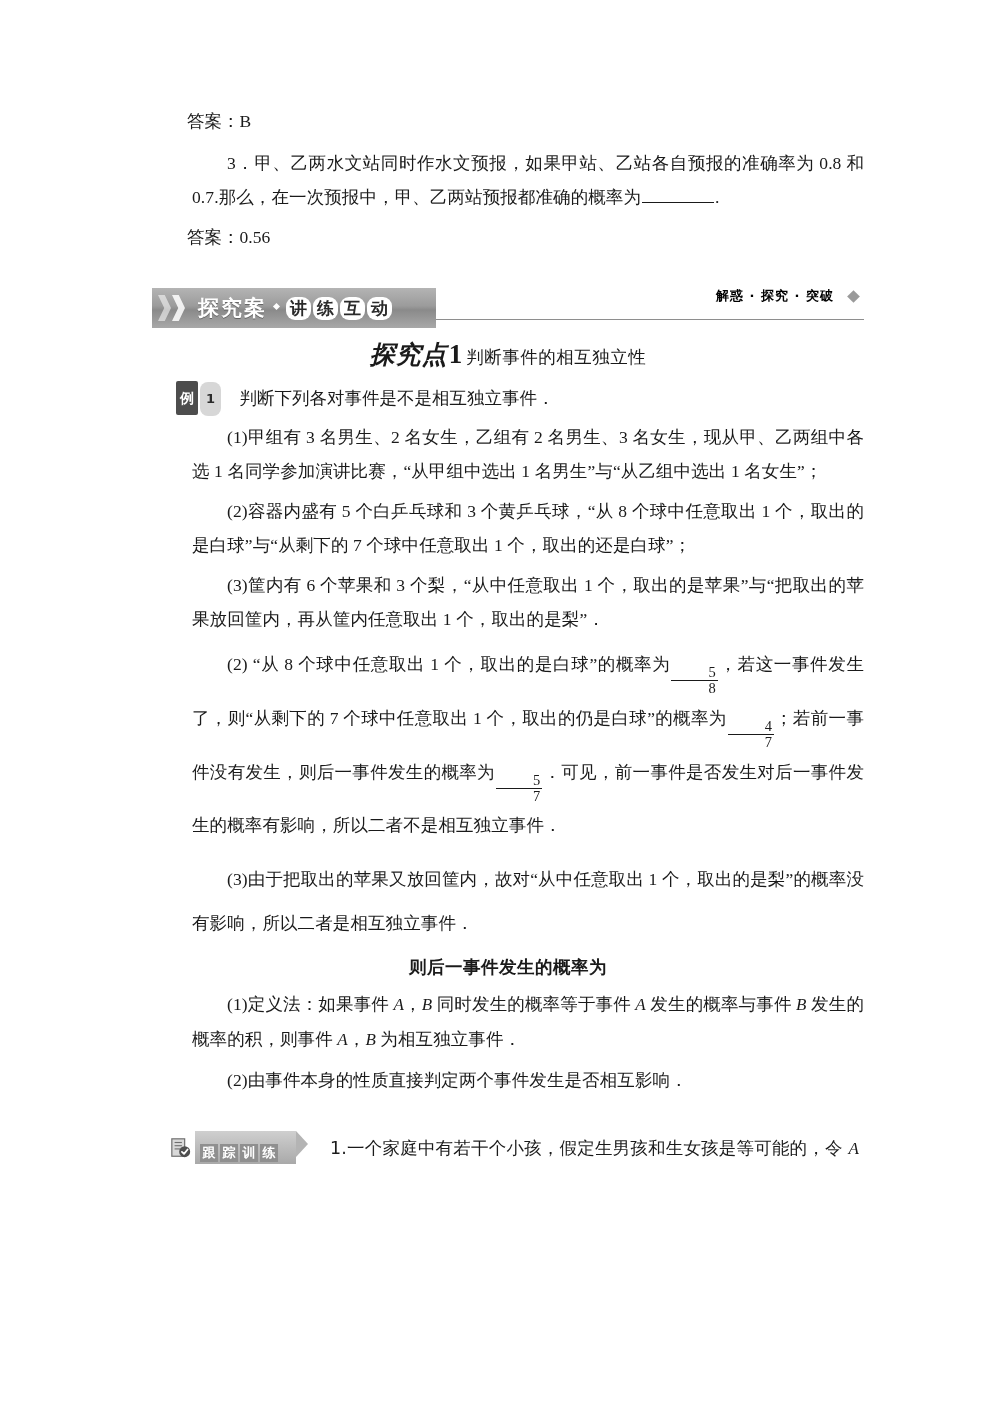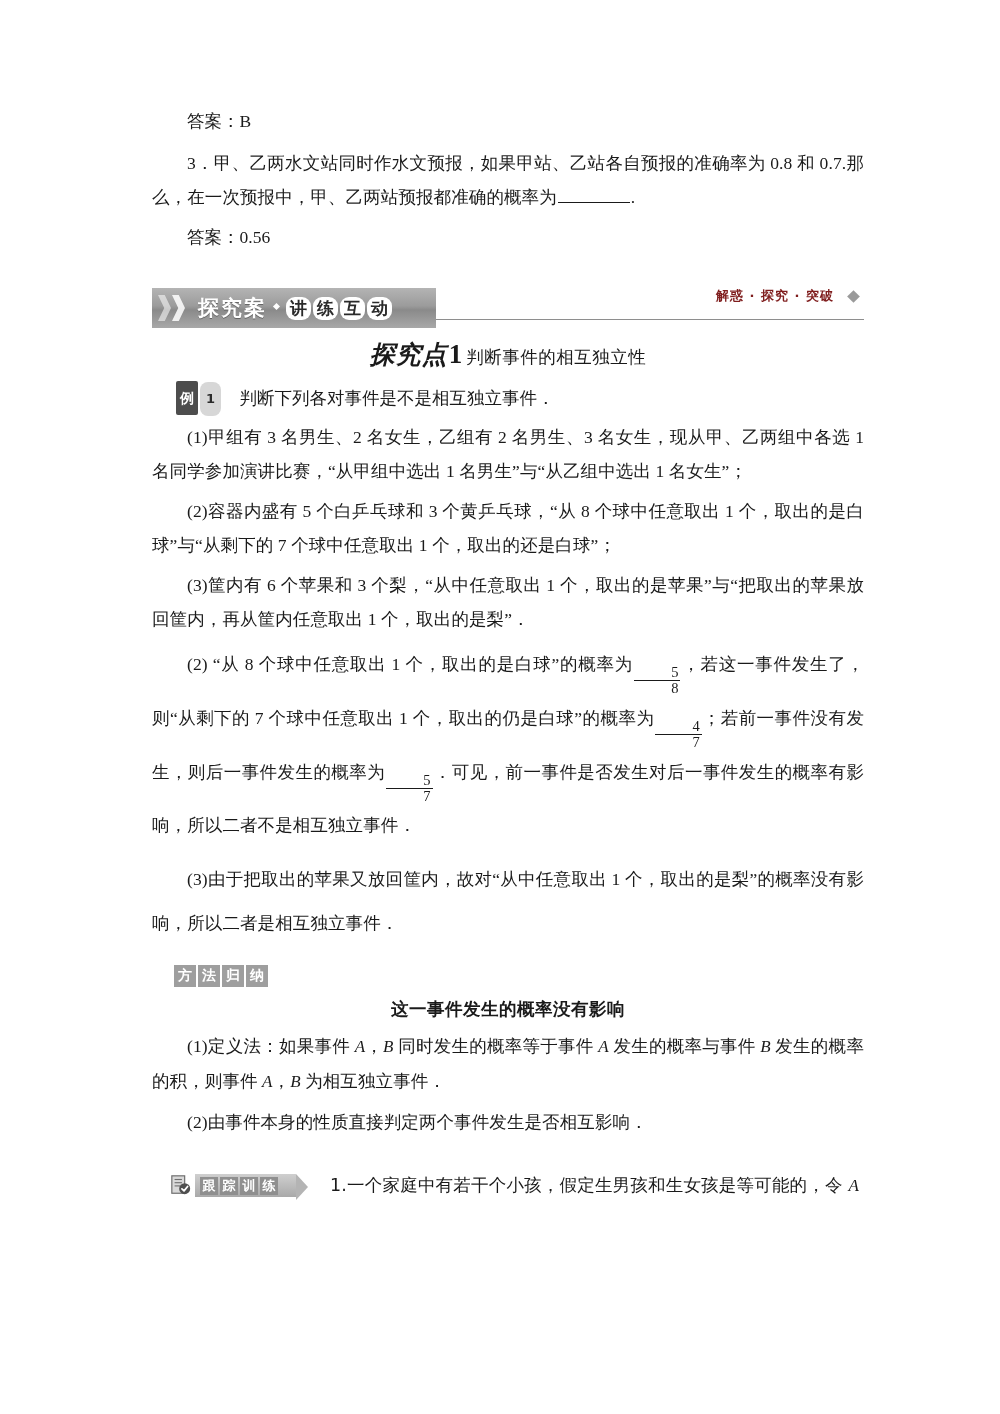--- a/index.html
+++ b/index.html
@@ -32,21 +32,21 @@
 
   
   .para {
     font-size: 17.5px;
     line-height: 34px;
     text-align: justify;
     text-justify: inter-ideograph;
     margin: 0 0 6px 0;
     letter-spacing: 0.1px;
   }
-  .para.indent { text-indent: 2em; }
+  .para.indent { text-indent: 2em; margin-left: 40px; }
   .para.loose { line-height: 44px; margin-bottom: 10px; }
 
   .ans { margin: 0 0 8px 0; font-size: 17.5px; line-height: 34px; text-indent: 2em; }
 
   .blank-line {
     display: inline-block;
     border-bottom: 1.4px solid #1a1a1a;
     width: 72px;
     height: 14px;
     vertical-align: baseline;
@@ -132,21 +132,21 @@
     margin-right: 2px;
     line-height: 20px;
     font-family: "DejaVu Sans", "Liberation Sans", sans-serif;
   }
   .banner-right {
     position: absolute;
     right: 30px;
     top: 9px;
     font-size: 13px;
     font-weight: bold;
-    color: #7f1d1d;
+    color: #000000;
     letter-spacing: 1px;
     font-family: "DejaVu Sans", "Liberation Sans", sans-serif;
   }
   .banner-diamond {
     position: absolute;
     right: 6px;
     top: 14px;
     width: 9px; height: 9px;
     background: #9a9a9a;
     transform: rotate(45deg);
@@ -237,21 +237,21 @@
   }
   .pr-icon {
     width: 22px; height: 22px;
     margin-right: 3px;
     flex: none;
   }
   .pr-tag {
     display: inline-block;
     position: relative;
     background: linear-gradient(to bottom,#cfcfcf,#a9a9a9);
-    padding: 2px 16px 2px 5px;
+    padding: 12px 16px 2px 5px;
     white-space: nowrap;
   }
   .pr-tag::after {
     content: "";
     position: absolute;
     right: -12px; top: 0;
     width: 0; height: 0;
     border-top: 13px solid transparent;
     border-bottom: 13px solid transparent;
     border-left: 12px solid #b4b4b4;
@@ -329,25 +329,22 @@
           <span class="num">4</span>
           <span class="den">7</span>
         </span><span>；若前一事件没有发生，则后一事件发生的概率为</span><span class="frac">
           <span class="num">5</span>
           <span class="den">7</span>
         </span><span>．可见，前一事件是否发生对后一事件发生的概率有影响，所以二者不是相互独立事件．</span>
     </p>
 
     <p class="para indent loose">(3)由于把取出的苹果又放回筐内，故对“从中任意取出 1 个，取出的是梨”的概率没有影响，所以二者是相互独立事件．</p>
 
-    <div class="method-badge">
-      <span class="mb">方</span><span class="mb">法</span><span class="mb">归</span><span class="mb">纳</span>
-    </div>
-
-    <div class="method-title">这一事件发生的概率没有影响</div>
+
+    <div class="method-title">则后一事件发生的概率为</div>
 
     <p class="para indent">
       <span>(1)定义法：如果事件 </span><span class="mi">A</span><span>，</span><span class="mi">B</span><span> 同时发生的概率等于事件 </span><span class="mi">A</span><span> 发生的概率与事件 </span><span class="mi">B</span><span> 发生的概率的积，则事件 </span><span class="mi">A</span><span>，</span><span class="mi">B</span><span> 为相互独立事件．</span>
     </p>
 
     <p class="para indent">(2)由事件本身的性质直接判定两个事件发生是否相互影响．</p>
 
 
     <div class="practice-row">
       <svg class="pr-icon" viewBox="0 0 24 24">

